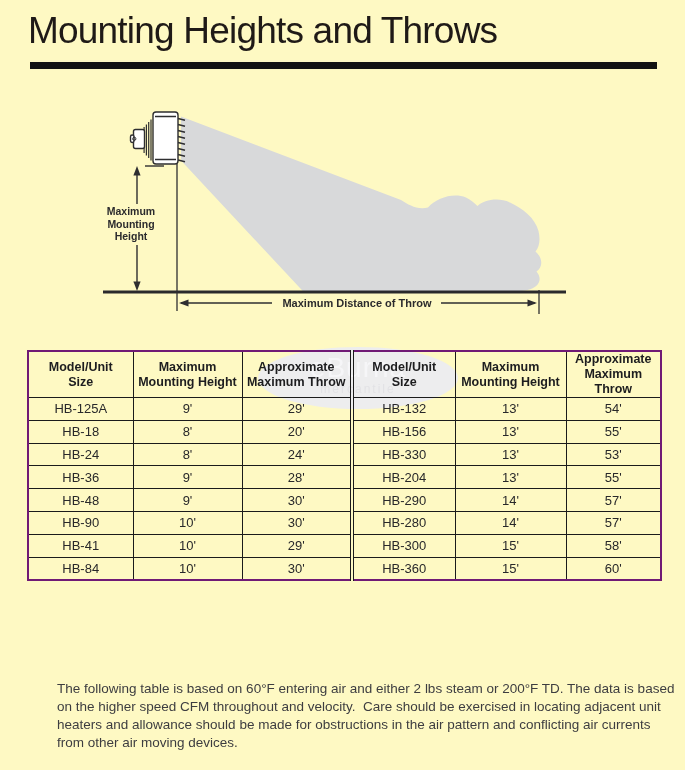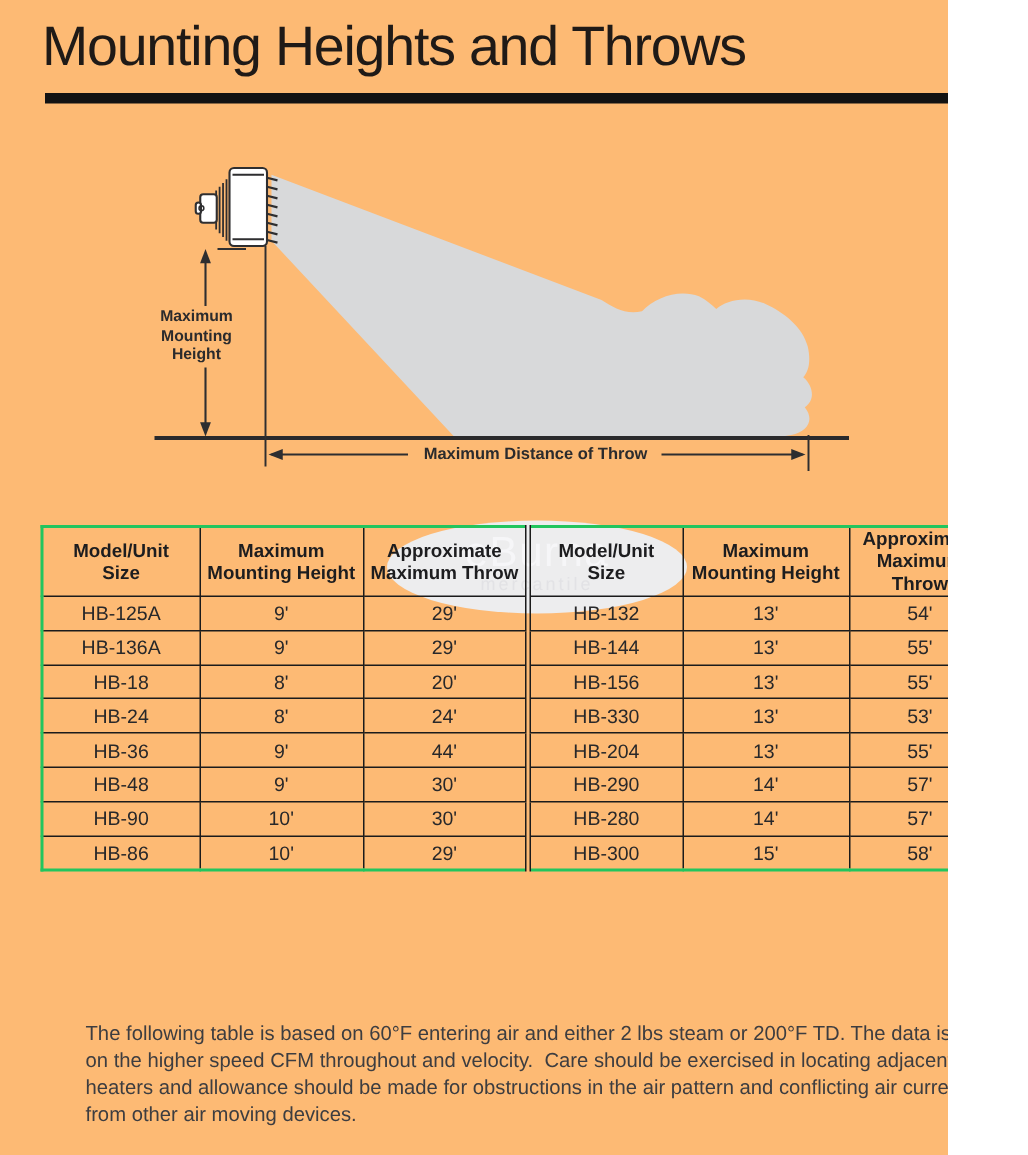--- a/index.html
+++ b/index.html
@@ -1,17 +1,17 @@
 <!DOCTYPE html>
 <html><head>
 <meta charset="utf-8">
 <style>
   html,body{margin:0;padding:0;background:#ffffff;}
   .page{
-    position:relative;width:632px;height:770px;background:#fdba74;overflow:hidden;
+    position:relative;width:685px;height:770px;background:#fef9c3;overflow:hidden;
     font-family:"Liberation Sans","DejaVu Sans",sans-serif;color:#231f20;
   }
   .title{
     position:absolute;left:28px;top:10px;margin:0;
     font-size:37px;font-weight:400;letter-spacing:-0.8px;color:#1f1a17;
     font-family:"Liberation Sans","DejaVu Sans",sans-serif;
   }
   .title-rule{position:absolute;left:30px;top:62px;width:627px;height:7px;background:#121212;}
   
   .watermark{
@@ -29,21 +29,21 @@
   .throw-label{left:267px;top:295.5px;width:180px;font-size:11px;line-height:14px;}
   
   .spec-table{
     position:absolute;left:27px;top:350px;width:634px;z-index:2;
     border-collapse:collapse;table-layout:fixed;background:transparent;
   }
   .spec-table th,.spec-table td{
     border:1.5px solid #1b1b1b;text-align:center;vertical-align:middle;
     padding:0 2px;background:transparent;
   }
-  .spec-table{border:2px solid #22c55e;}
+  .spec-table{border:2px solid #701a75;}
   .spec-table th{height:40px;font-size:12.5px;line-height:15px;font-weight:bold;white-space:pre-line;color:#1d1d1f;}
   .spec-table td{height:21.8px;font-size:13px;color:#28282a;}
   .spec-table th:nth-child(4),.spec-table td:nth-child(4){border-left:4px double #1b1b1b;}
   
   .footnote{
     position:absolute;left:33px;top:680px;width:645px;z-index:2;
     font-size:13.5px;line-height:18px;color:#3d3d40;
     white-space:pre-wrap;
     margin-left:24px;
   }
@@ -153,47 +153,39 @@
     <tbody>
         <tr>
           <td>HB-125A</td>
           <td>9'</td>
           <td>29'</td>
           <td>HB-132</td>
           <td>13'</td>
           <td>54'</td>
         </tr>
         <tr>
-          <td>HB-136A</td>
-          <td>9'</td>
-          <td>29'</td>
-          <td>HB-144</td>
-          <td>13'</td>
-          <td>55'</td>
-        </tr>
-        <tr>
           <td>HB-18</td>
           <td>8'</td>
           <td>20'</td>
           <td>HB-156</td>
           <td>13'</td>
           <td>55'</td>
         </tr>
         <tr>
           <td>HB-24</td>
           <td>8'</td>
           <td>24'</td>
           <td>HB-330</td>
           <td>13'</td>
           <td>53'</td>
         </tr>
         <tr>
           <td>HB-36</td>
           <td>9'</td>
-          <td>44'</td>
+          <td>28'</td>
           <td>HB-204</td>
           <td>13'</td>
           <td>55'</td>
         </tr>
         <tr>
           <td>HB-48</td>
           <td>9'</td>
           <td>30'</td>
           <td>HB-290</td>
           <td>14'</td>
@@ -201,27 +193,35 @@
         </tr>
         <tr>
           <td>HB-90</td>
           <td>10'</td>
           <td>30'</td>
           <td>HB-280</td>
           <td>14'</td>
           <td>57'</td>
         </tr>
         <tr>
-          <td>HB-86</td>
+          <td>HB-41</td>
           <td>10'</td>
           <td>29'</td>
           <td>HB-300</td>
           <td>15'</td>
           <td>58'</td>
         </tr>
+        <tr>
+          <td>HB-84</td>
+          <td>10'</td>
+          <td>30'</td>
+          <td>HB-360</td>
+          <td>15'</td>
+          <td>60'</td>
+        </tr>
       </tbody>
   </table>
 
   <div class="footnote">The following table is based on 60°F entering air and either 2 lbs steam or 200°F TD. The data is based
 on the higher speed CFM throughout and velocity.  Care should be exercised in locating adjacent unit
 heaters and allowance should be made for obstructions in the air pattern and conflicting air currents
 from other air moving devices.</div>
 
 </div>
 

